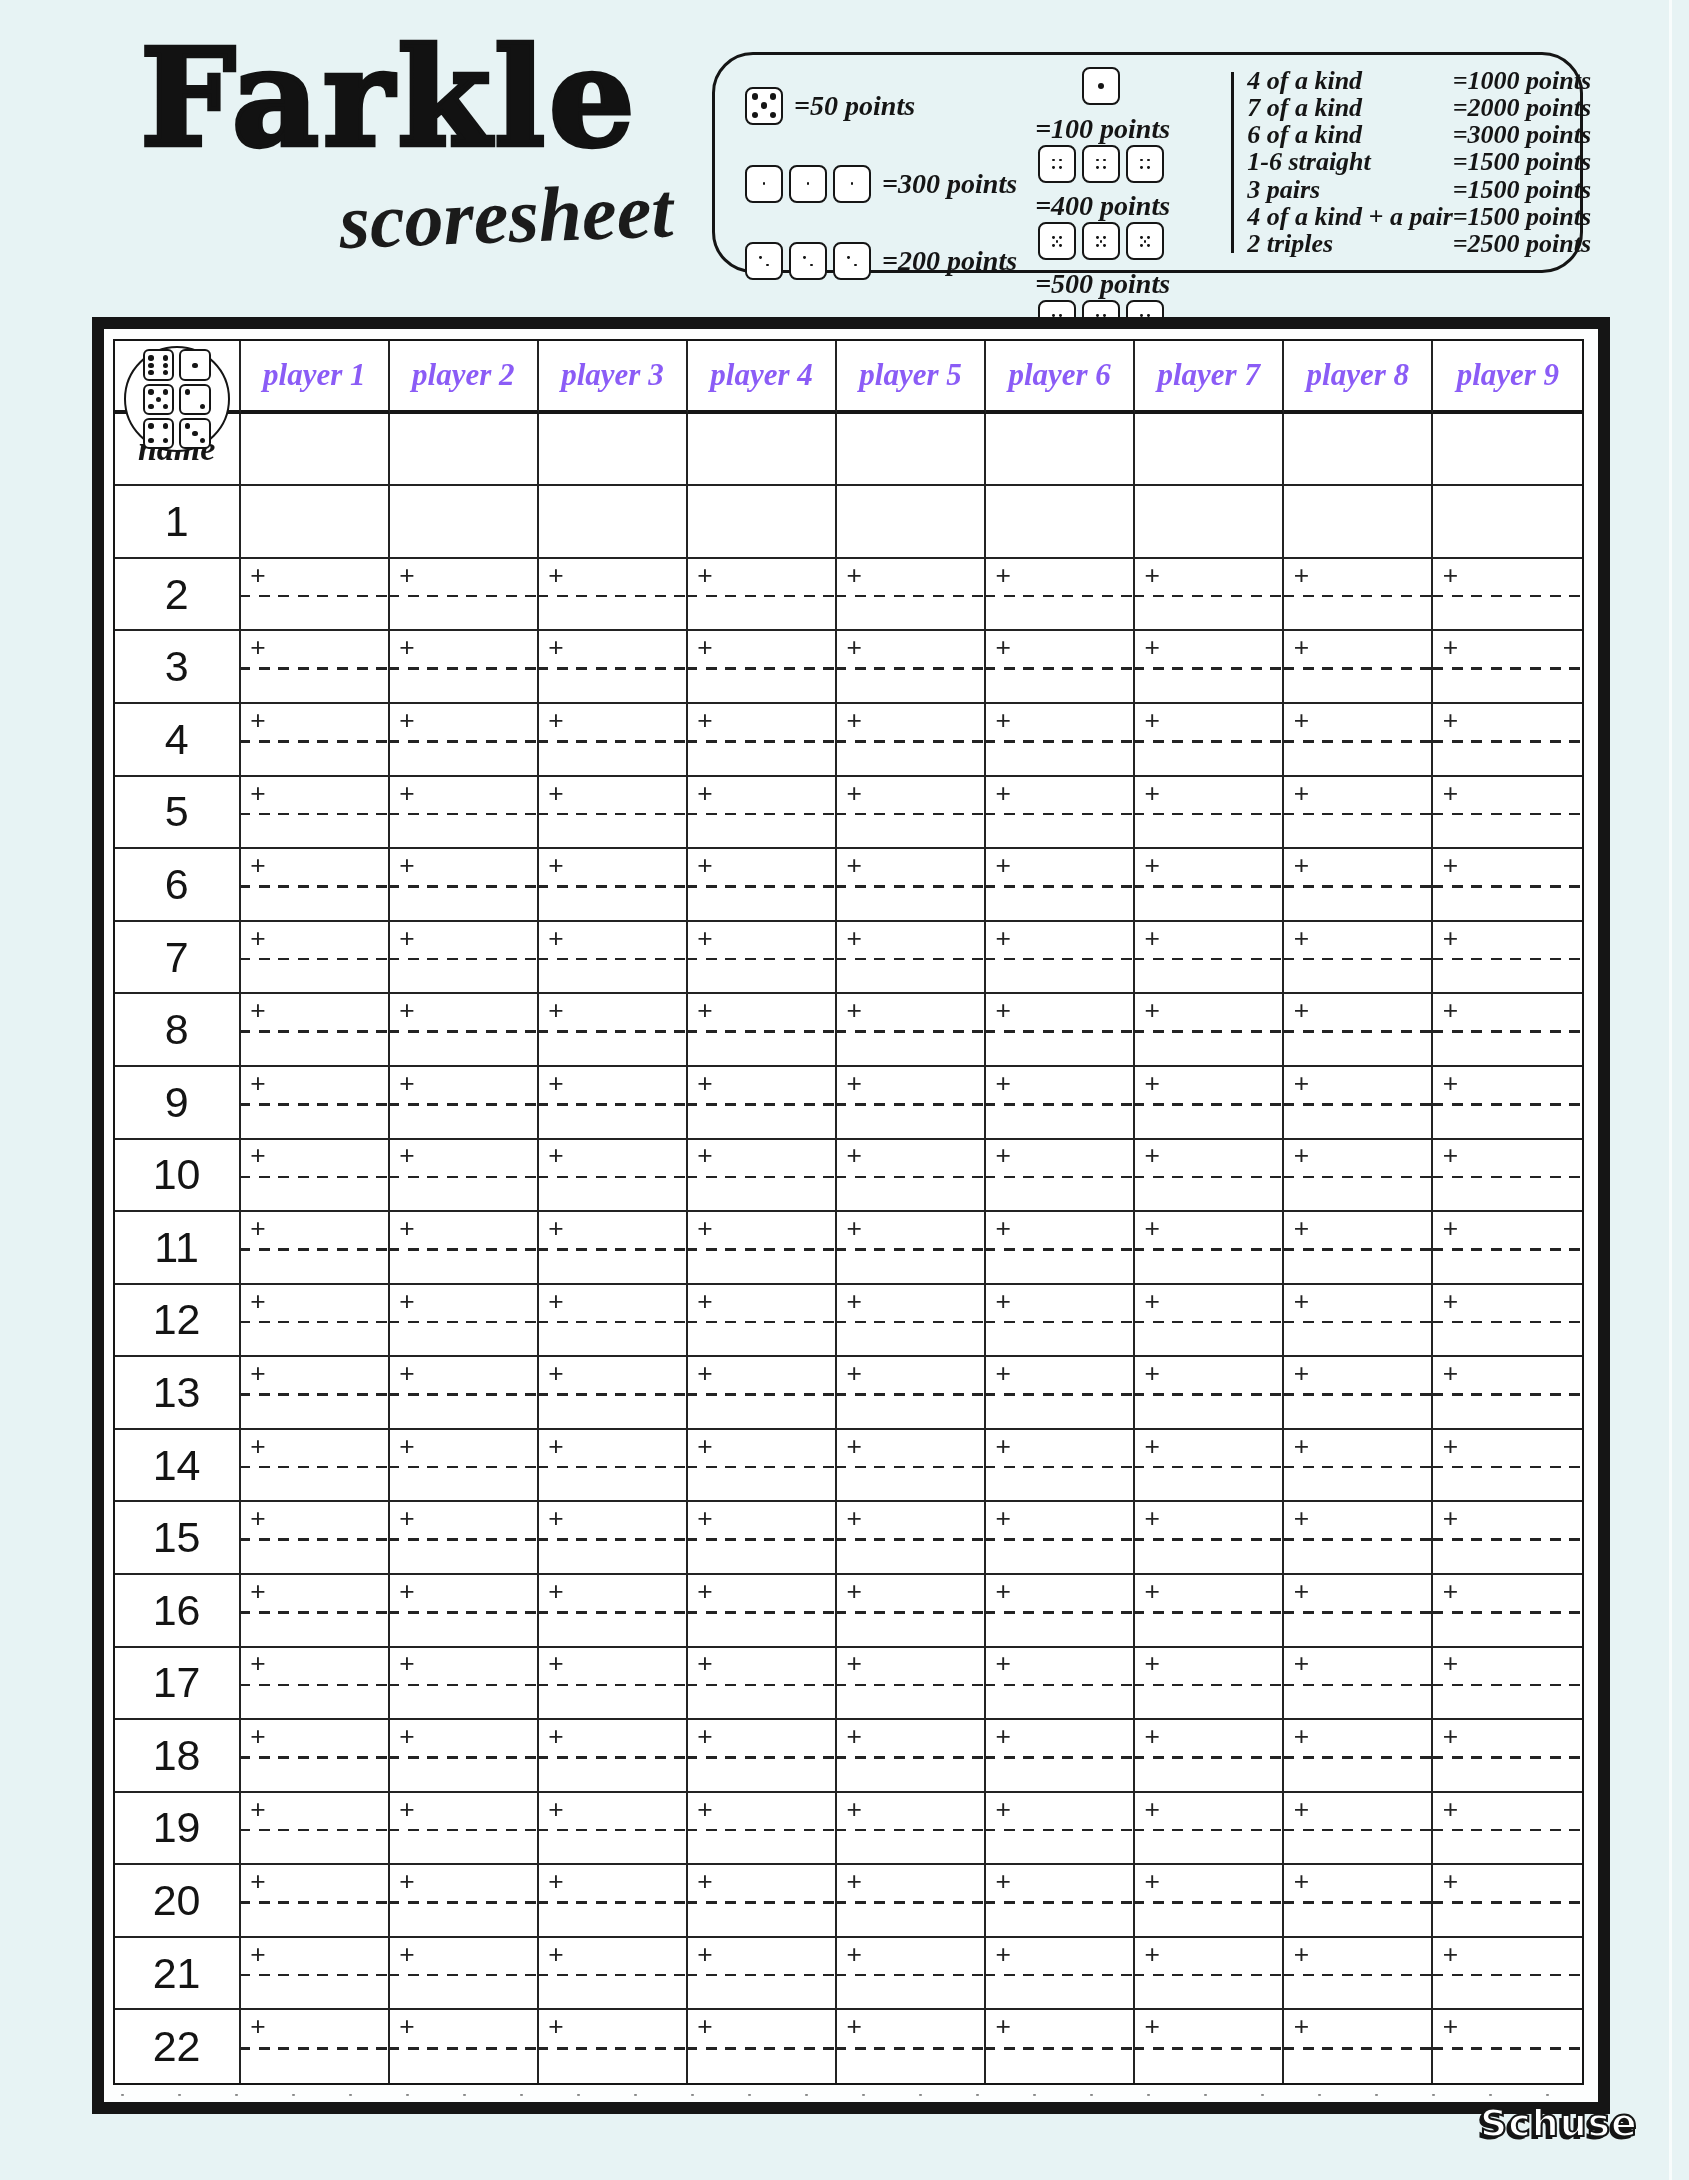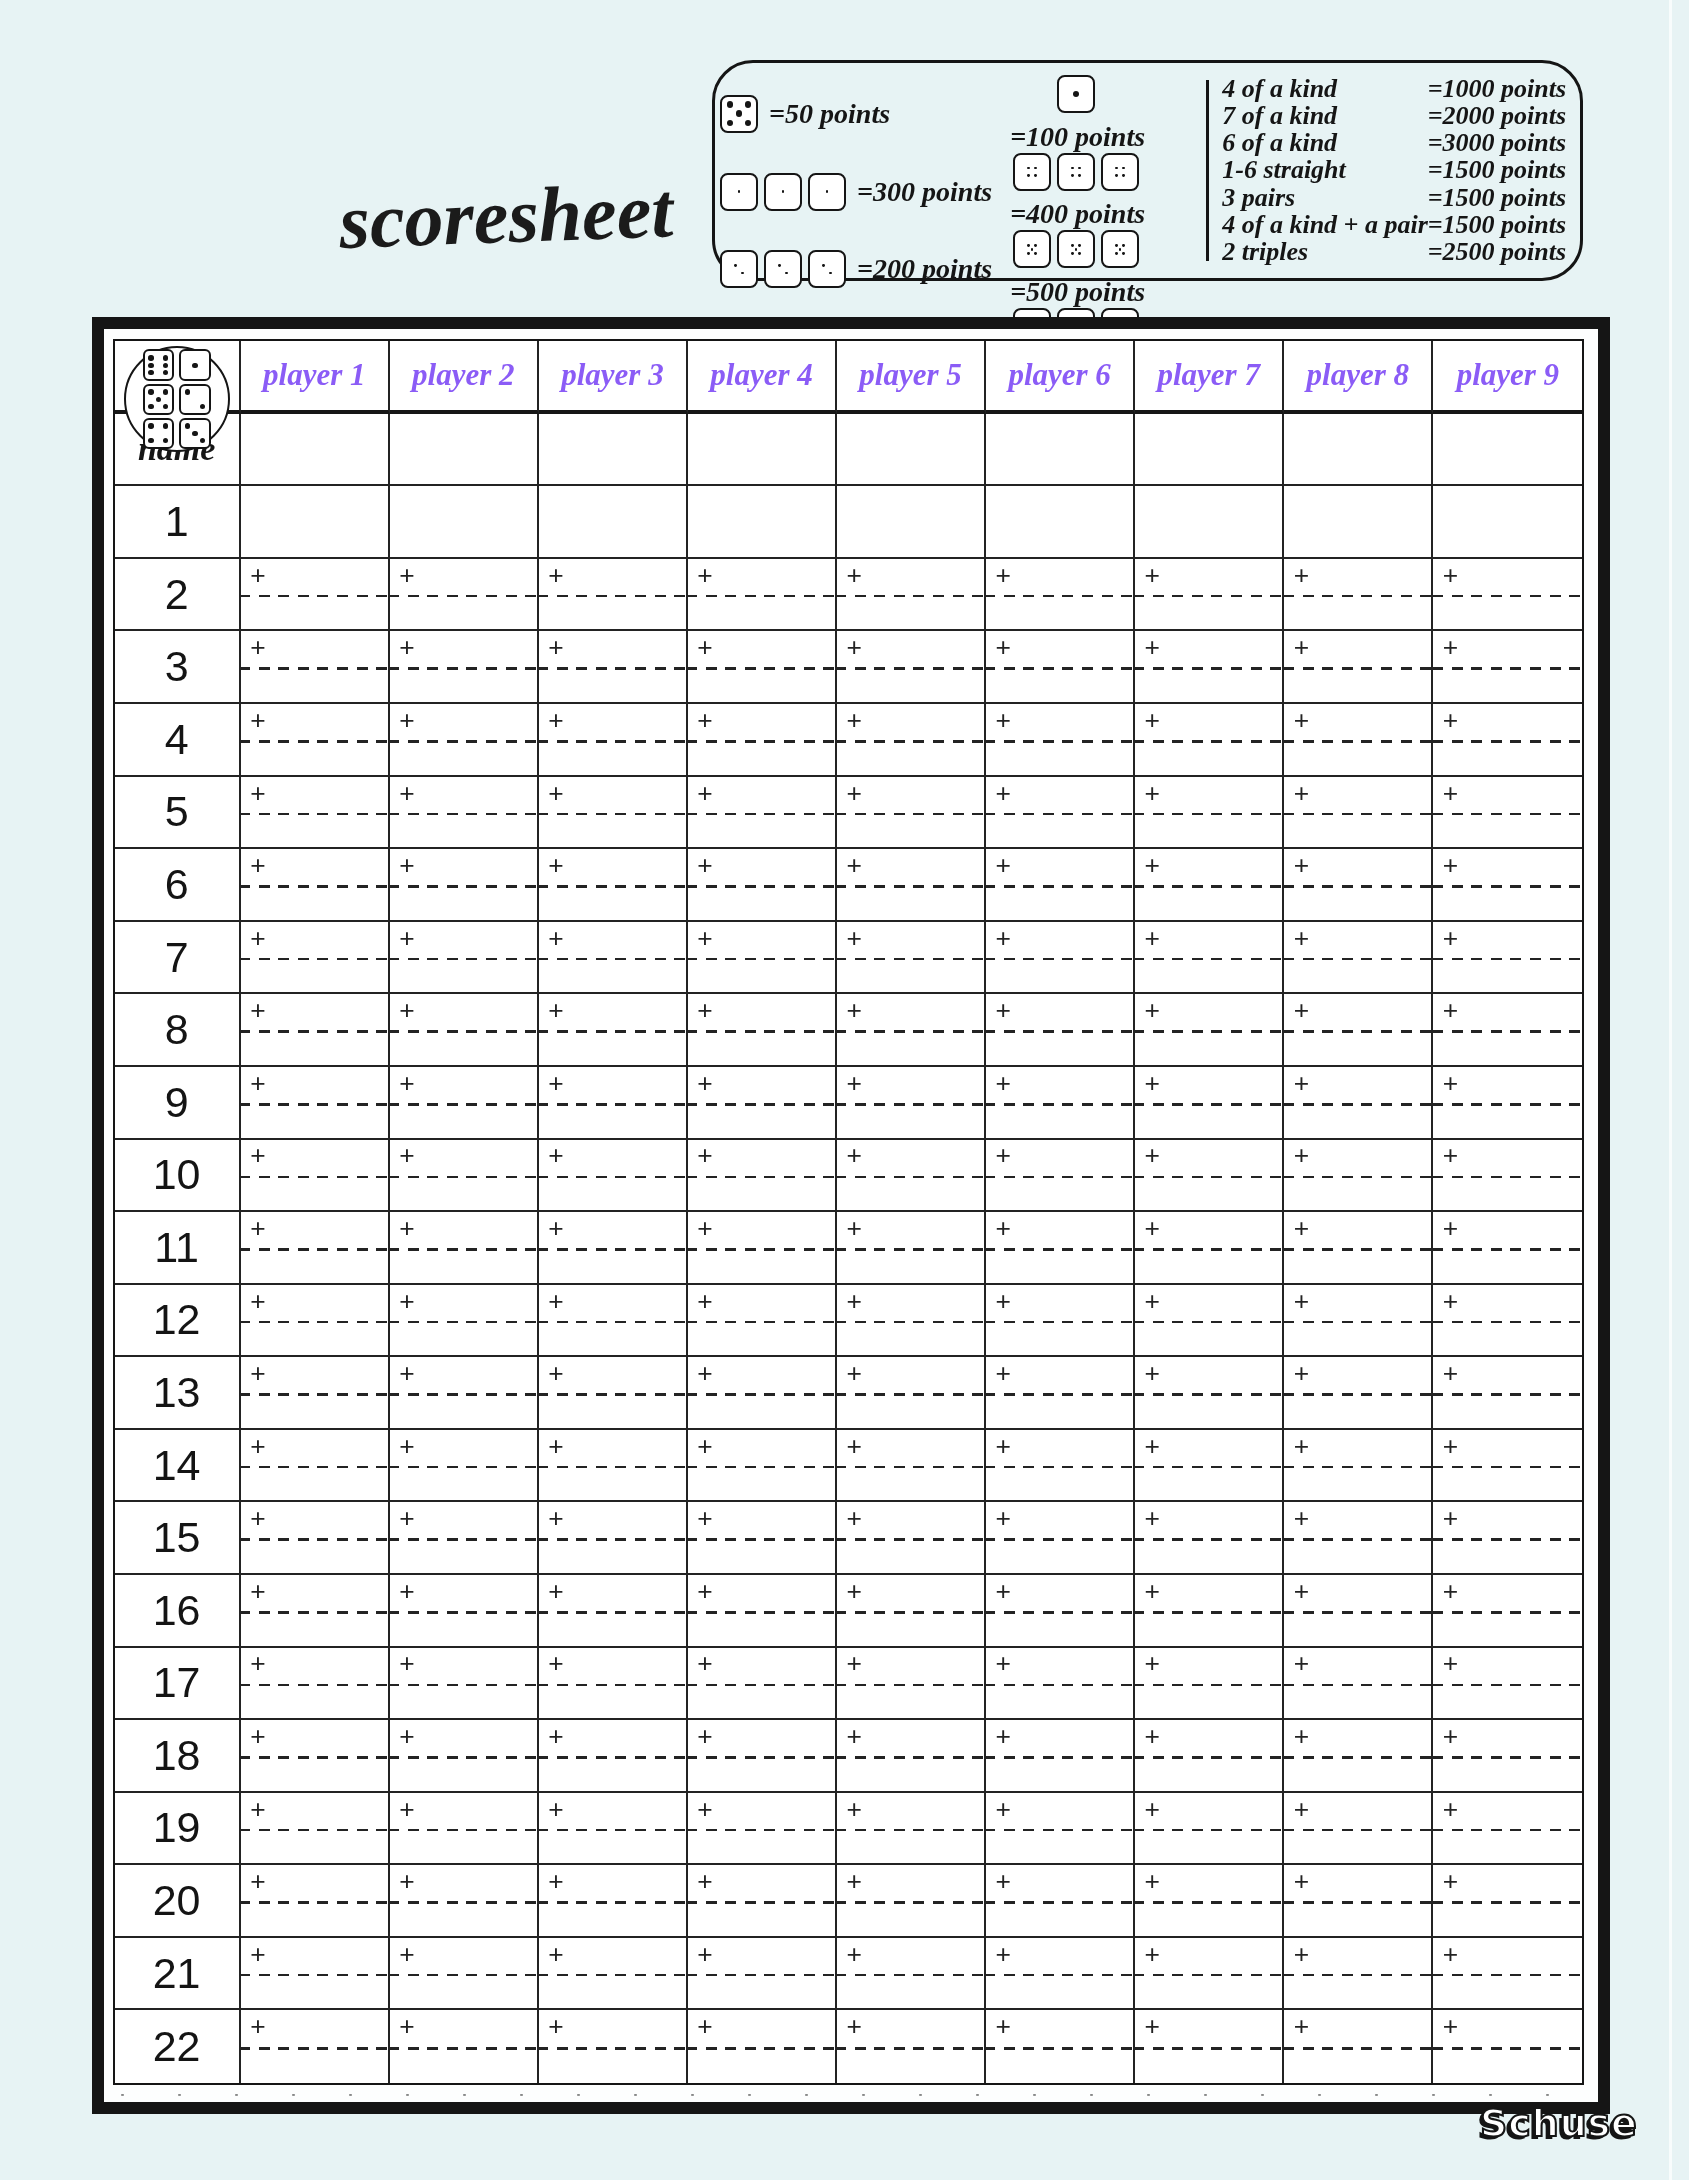--- a/index.html
+++ b/index.html
@@ -22,25 +22,25 @@
   }
   .subtitle{
     position:absolute;left:119px;top:181px;width:554px;
     text-align:right;
     font-family:"Liberation Serif", serif;font-style:italic;font-weight:700;
     font-size:78px;line-height:1;color:#1b1b1b;
     transform:rotate(-2deg);
   }
   
   .legend{
-    position:absolute;left:712px;top:60px;width:871px;height:221px;
+    position:absolute;left:712px;top:52px;width:871px;height:221px;
     border:3.4px solid #151515;border-radius:41px;
     box-sizing:border-box;
     display:flex;align-items:stretch;
-    padding:12px 17px 12px 5px;
+    padding:12px 17px 12px 30px;
   }
   .legend-dice{flex:0 0 481px;display:grid;grid-template-rows:repeat(4,1fr);}
   .legend-row{display:flex;align-items:center;}
   .legend-cell{display:flex;align-items:center;gap:7.7px;}
   .legend-cell.lc-left{width:48%;}
   .legend-cell.lc-right{width:52%;flex-direction:column;}
   .dice-group{display:flex;gap:6px;}
   .legend-points{
     font-family:"Liberation Serif", serif;font-style:italic;font-weight:700;
     font-size:28px;white-space:nowrap;margin-left:3.4px;
@@ -138,20 +138,21 @@
   .edge-line{
     position:absolute;right:17px;top:0;height:100%;width:2.6px;
     background:#f8fcfc;
   }
 </style>
 </head>
 <body>
 
 <div id="page">
 
+  <div class="title">Farkle</div>
   <div class="subtitle">scoresheet</div>
 
   <div class="legend">
     <div class="legend-dice">
         <div class="legend-row">
           <div class="legend-cell lc-left">
             <div class="dice-group">
               <div class="die">
                 <i class="on"></i>
                 <i></i>

